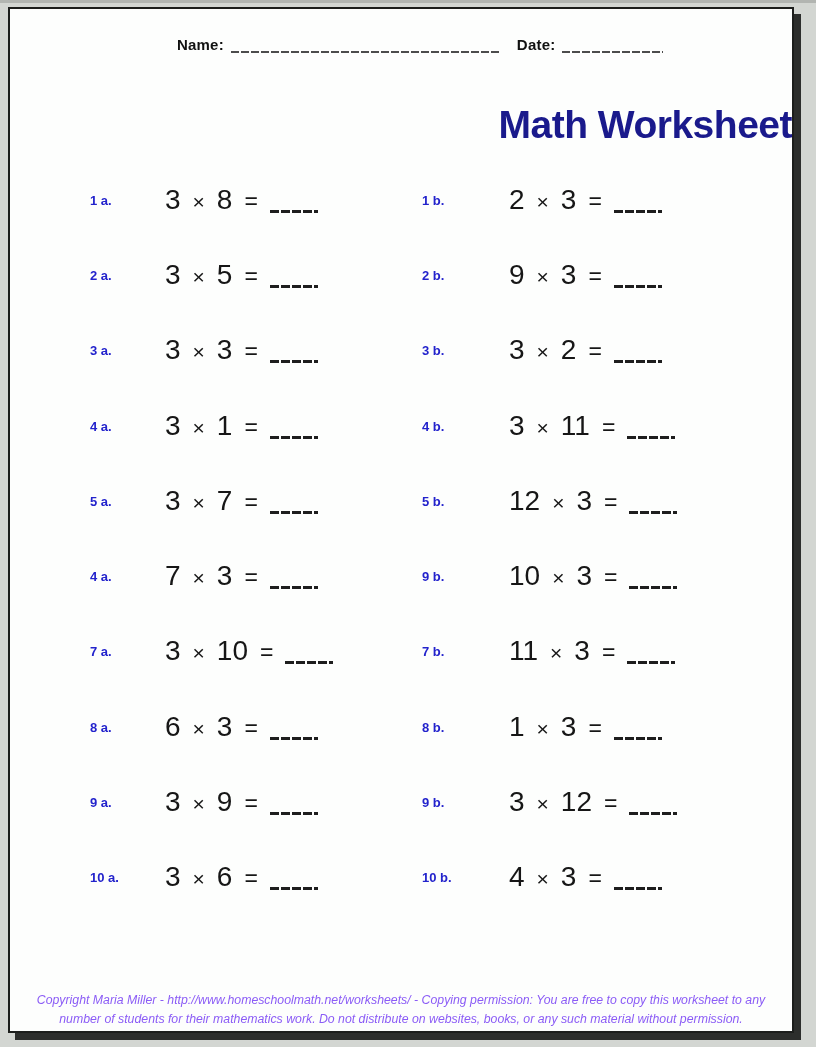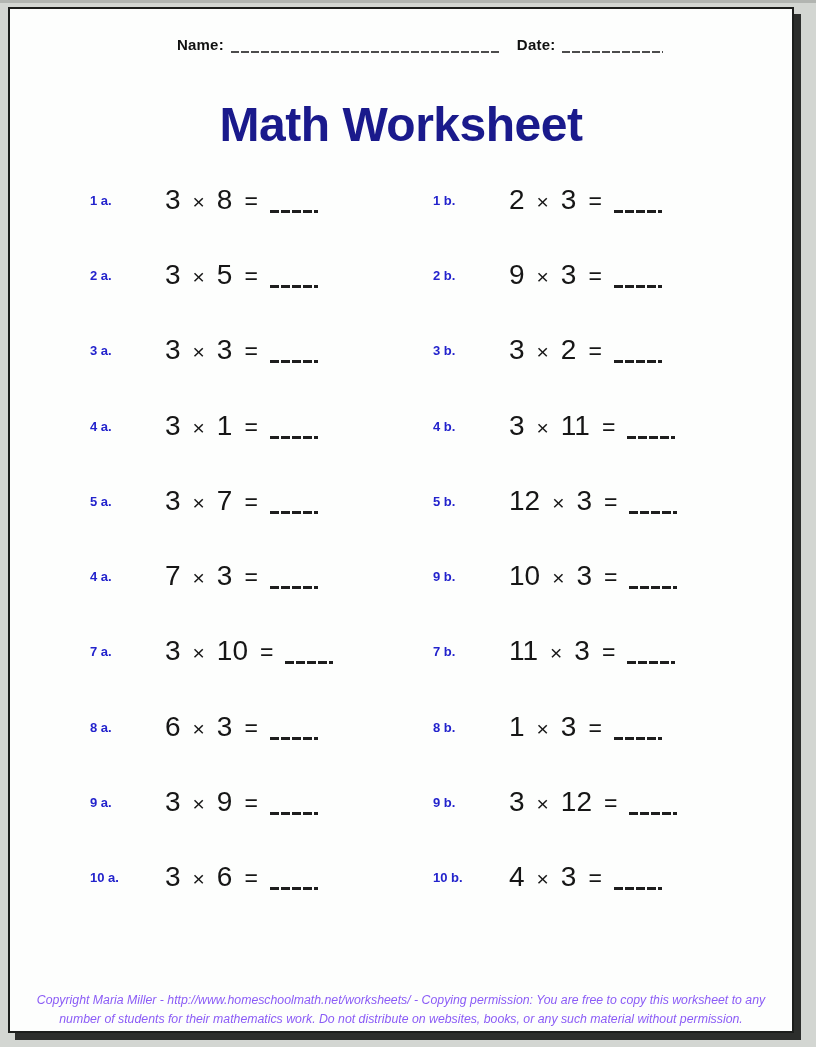--- a/index.html
+++ b/index.html
@@ -29,36 +29,36 @@
     display:inline-block; height:14px;
     background-image:repeating-linear-gradient(90deg,#4c4c4c 0 8px, rgba(0,0,0,0) 8px 10px);
     background-size:100% 2px; background-repeat:no-repeat; background-position:left bottom;
     transform:translateY(3px);
   }
   .hline.name{ width:270px; margin-left:7px; margin-right:16px; }
   .hline.date{ width:101px; margin-left:7px; }
   
   .title{
     position:absolute; left:0; top:94px; width:100%;
-    text-align:center;
-    font-size:48px; line-height:44px; font-weight:bold;
+    text-align:right;
+    font-size:39px; line-height:44px; font-weight:bold;
     color:var(--title-navy, #1a1a8c);
     letter-spacing:-0.5px;
   }
   
   .grid{ position:absolute; left:0; top:153px; width:100%; }
   .prow{ position:relative; height:75.3px; }
   .plabel{
     position:absolute; top:50%; transform:translateY(-50%);
     font-weight:bold; font-size:13px;
     color:var(--label-blue, #2323cc);
     white-space:nowrap;
   }
   .plabel.pa{ left:80px; }
-  .plabel.pb{ left:423px; }
+  .plabel.pb{ left:412px; }
   .peq{
     position:absolute; top:50%; transform:translateY(-50%);
     display:inline-flex; align-items:baseline; gap:12px;
     color:#161616; white-space:nowrap;
   }
   .peq.ea{ left:155px; }
   .peq.eb{ left:499px; }
   .num{ font-size:28px; }
   .times{ font-size:21px; }
   .eq{ font-size:23px; }

